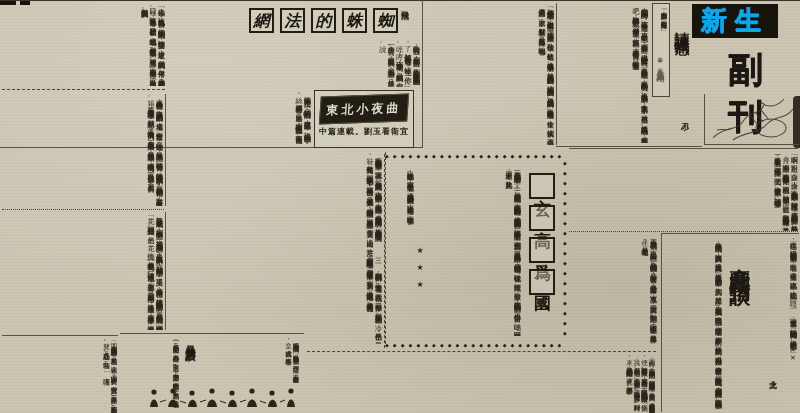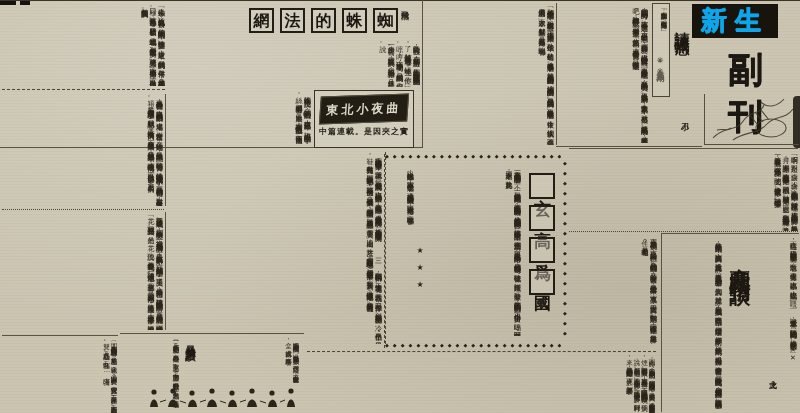--- a/index.html
+++ b/index.html
@@ -74,32 +74,32 @@
         <path d="M28 46 C40 37 52 41 62 30 C70 21 80 26 88 15"></path>
         <ellipse cx="66" cy="34" rx="15" ry="9"></ellipse>
         <path d="M56 8 C63 15 73 12 79 5"></path>
         <path d="M44 20 L52 30 M50 18 L58 28 M56 16 L64 26"></path>
         <path d="M12 36 C18 34 22 38 26 34"></path>
       </g>
     </svg>
   </div>
 
   <div class="abs" style="left:0;top:0;width:422px;height:147px;border-right:1px solid #5a5341;border-bottom:1px solid #5a5341;">
-    <div class="boxrow" style="left:246px;top:8px;"><span class="tchar">蜘</span><span class="tchar">蛛</span><span class="tchar">的</span><span class="tchar">法</span><span class="tchar">網</span></div>
+    <div class="boxrow" style="left:246px;top:8px;font-style:italic;"><span class="tchar">蜘</span><span class="tchar">蛛</span><span class="tchar">的</span><span class="tchar">法</span><span class="tchar">網</span></div>
     <div class="byline" style="left:398px;top:5px;height:30px;">熊飛</div>
     <div class="vtext" style="left:168px;top:40px;width:252px;height:47px;">黃昏的時候，在一扇朝窗的簷角上，一隻肥大的蜘蛛正在半空裏忙碌地織著牠的網。一張橫斜的蛛網快要完成了，牠打算守株待兔地等著。「蟋蟀先生，你忙！」蚊蟲先生飛過來打了一個招呼。「哼！」蜘蛛冷冷地回了一句，只顧織牠的網。「你好！」便一步一步爬下去。「愛護程數的天，我也要謝謝你，且休息呀！」蚊蟲乘機地說。</div>
     <div class="vtext" style="left:2px;top:3px;width:163px;height:83px;">「毒蜘蛛！」蚊蟲先生氣得發抖，「你的網是吃人的法網！」蜘蛛獰笑著，一步一步逼近來。「我織我的網，與你何干？凡是撞進網裏來的，便都是我的口糧。」蚊蟲先生掙扎著，翅膀已被黏住了，牠悲哀地喊：「那些是吃官司的罪契？」聰明人是誰？欺凌弱小者的末路，可以自己找一個答案，是一個殘酷却真實的諷刺。</div>
     <div class="rule-h dashed" style="left:2px;top:89px;width:163px;"></div>
     <div class="vtext" style="left:168px;top:91px;width:143px;height:53px;">蜘蛛不慌不忙地說：「我的網是合法的，織在這裏已經三年，誰也不能說半個不字。」說著又吐出一縷長絲，把網補得更密了。風吹過來，網在簷角下輕輕地顫動，像一面透明的旗。</div>
     <div class="abs" style="left:303px;top:110px;font-size:8px;">6</div>
   </div>
 
   <div id="serial-ad">
     <div id="serial-plaque">東北小夜曲</div>
-    <div id="serial-caption">中篇連載。是因夾之實</div>
+    <div id="serial-caption">中篇連載。劉玉看衛宜</div>
   </div>
 
   <div class="vtext" style="left:424px;top:3px;width:130px;height:142px;border-right:1px solid #5a5341;padding-right:2px;">「和蟀不停地忙著織網麼？」起初誰也沒有留意，這張網一天一天地大起來，粘住了飛蛾，粘住了蜻蜓，連麻雀也幾乎遭了殃。於是簷下的小蟲們議論紛紛：「這法網到底是保護誰的？」「自然是保護織網的。」一隻老蟋蟀慨歎著說：「古往今來，法網恢恢，疏而不漏，原來只是對我們小蟲子們說的呀！」大家聽了，都默默無言，只有風掠過簷角，嗚嗚地響。</div>
 
   <div class="abs" style="left:556px;top:0;width:146px;height:146px;border-bottom:1px solid #5a5341;">
     <div class="vtitle" style="left:116px;top:20px;height:76px;font-size:15px;letter-spacing:3px;">讀詩偶感</div>
     <div class="byline" style="left:122px;top:116px;height:26px;">小刀</div>
     <div class="quotebox" style="left:96px;top:3px;width:14px;height:88px;">「寄女知憑錦字殊，眠今桧有路塒濡。」</div>
     <div class="vtext" style="left:2px;top:3px;width:90px;height:140px;">當我們讀到這兩句詩時，確實令人不勝今昔之感。但是平心靜氣一想，所謂富貴如浮雲，誰保得「昔時王謝堂前燕」，而不「飛入尋常百姓家」呢？所以眞具才干的聰明人，也決不會自滿自豪的了。大多數富家子弟，就是有了錢，便自以爲是萬能的了。才具影響腦力，納蜜仕途吧？也許陶醉得忘乎所以，到頭來「朱帘重簾下」，悠悠「晃眼山」，還不是靜待竹子的盲兒，慌得吐出中之嘆麼？</div>
   </div>

